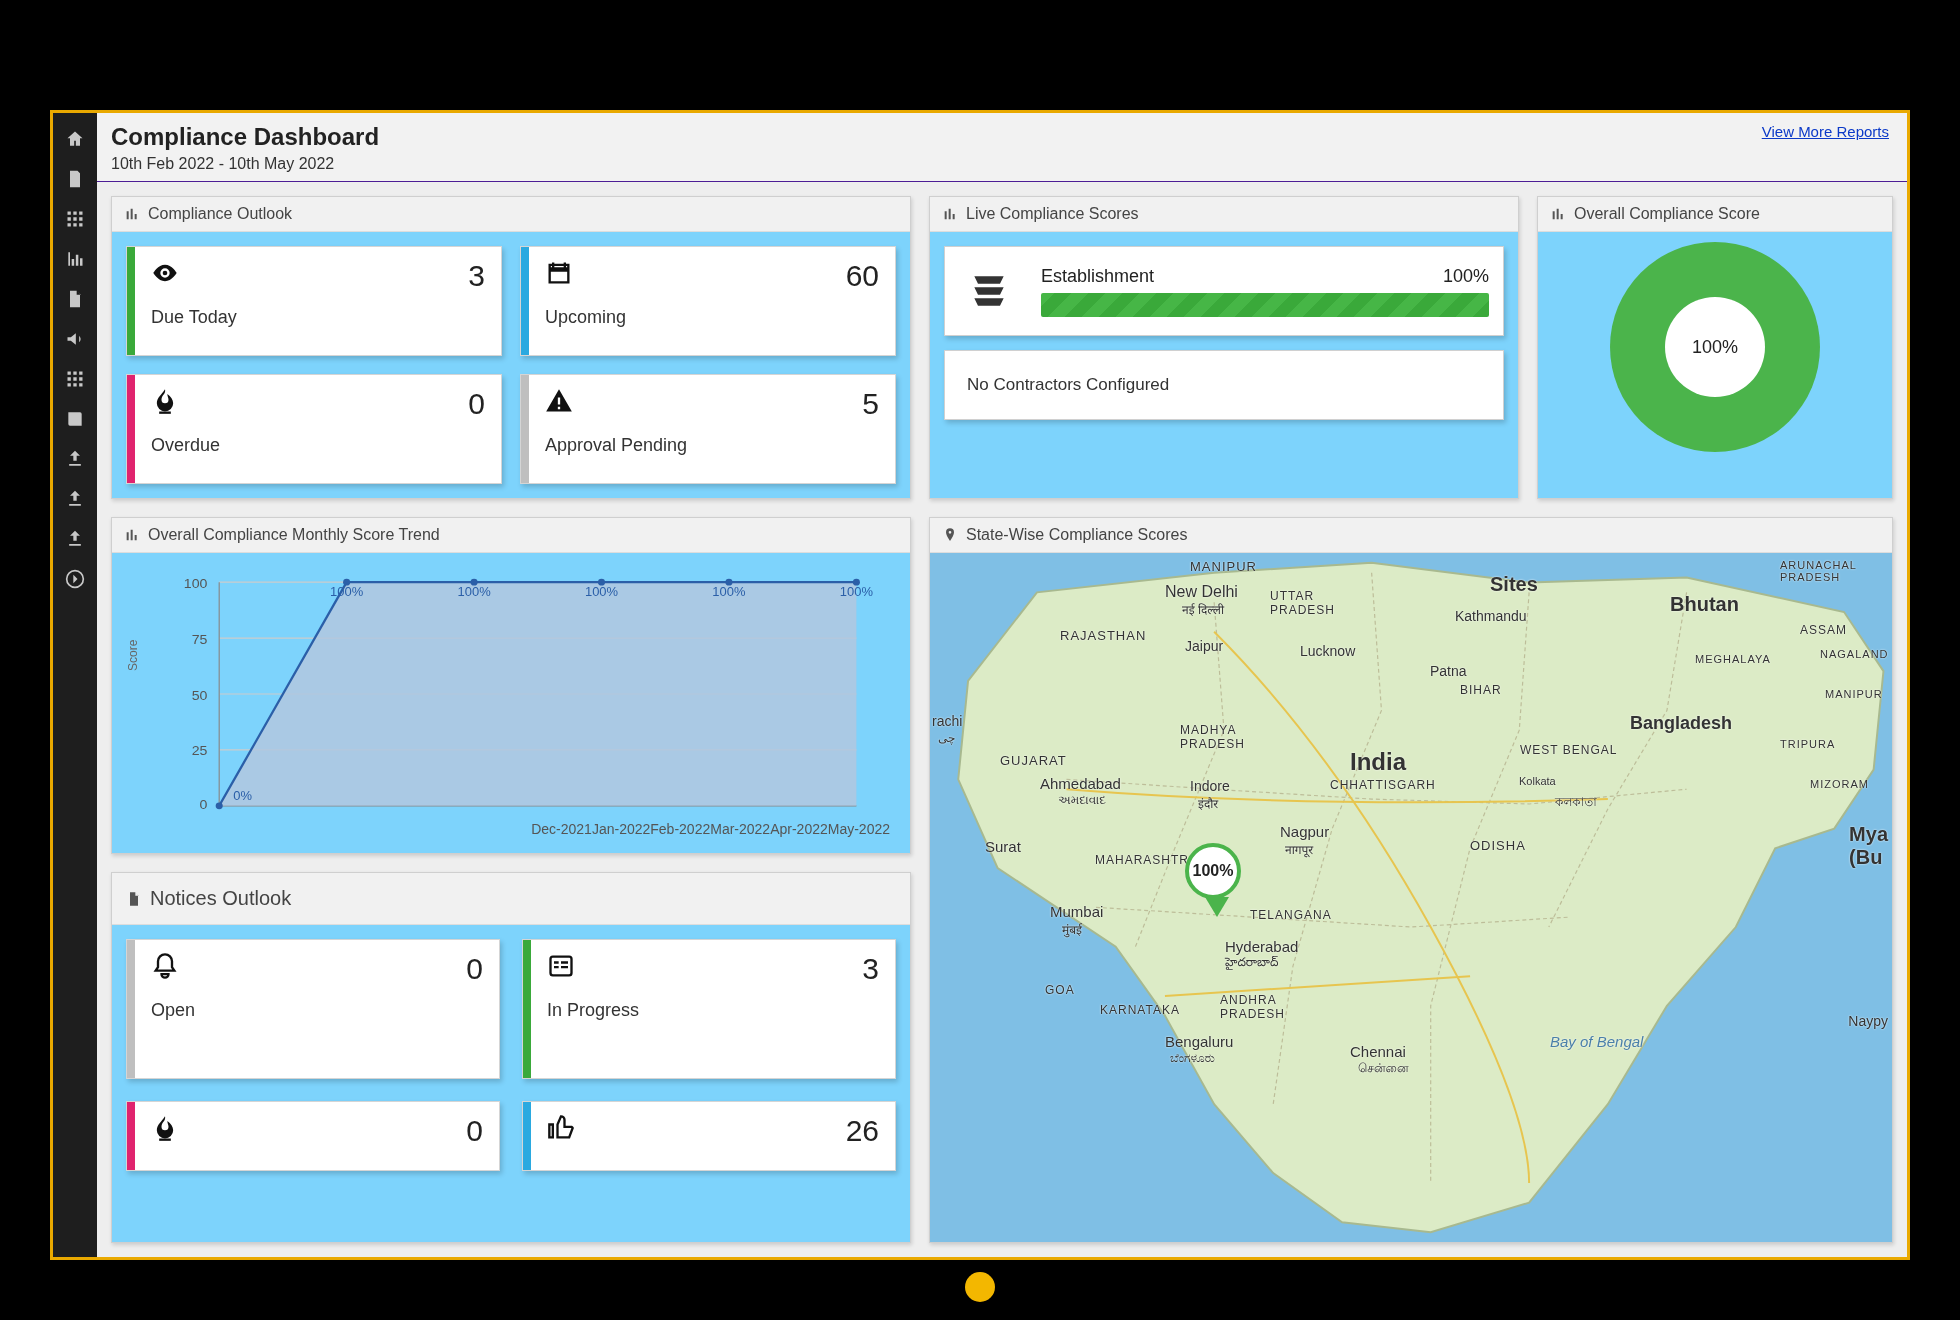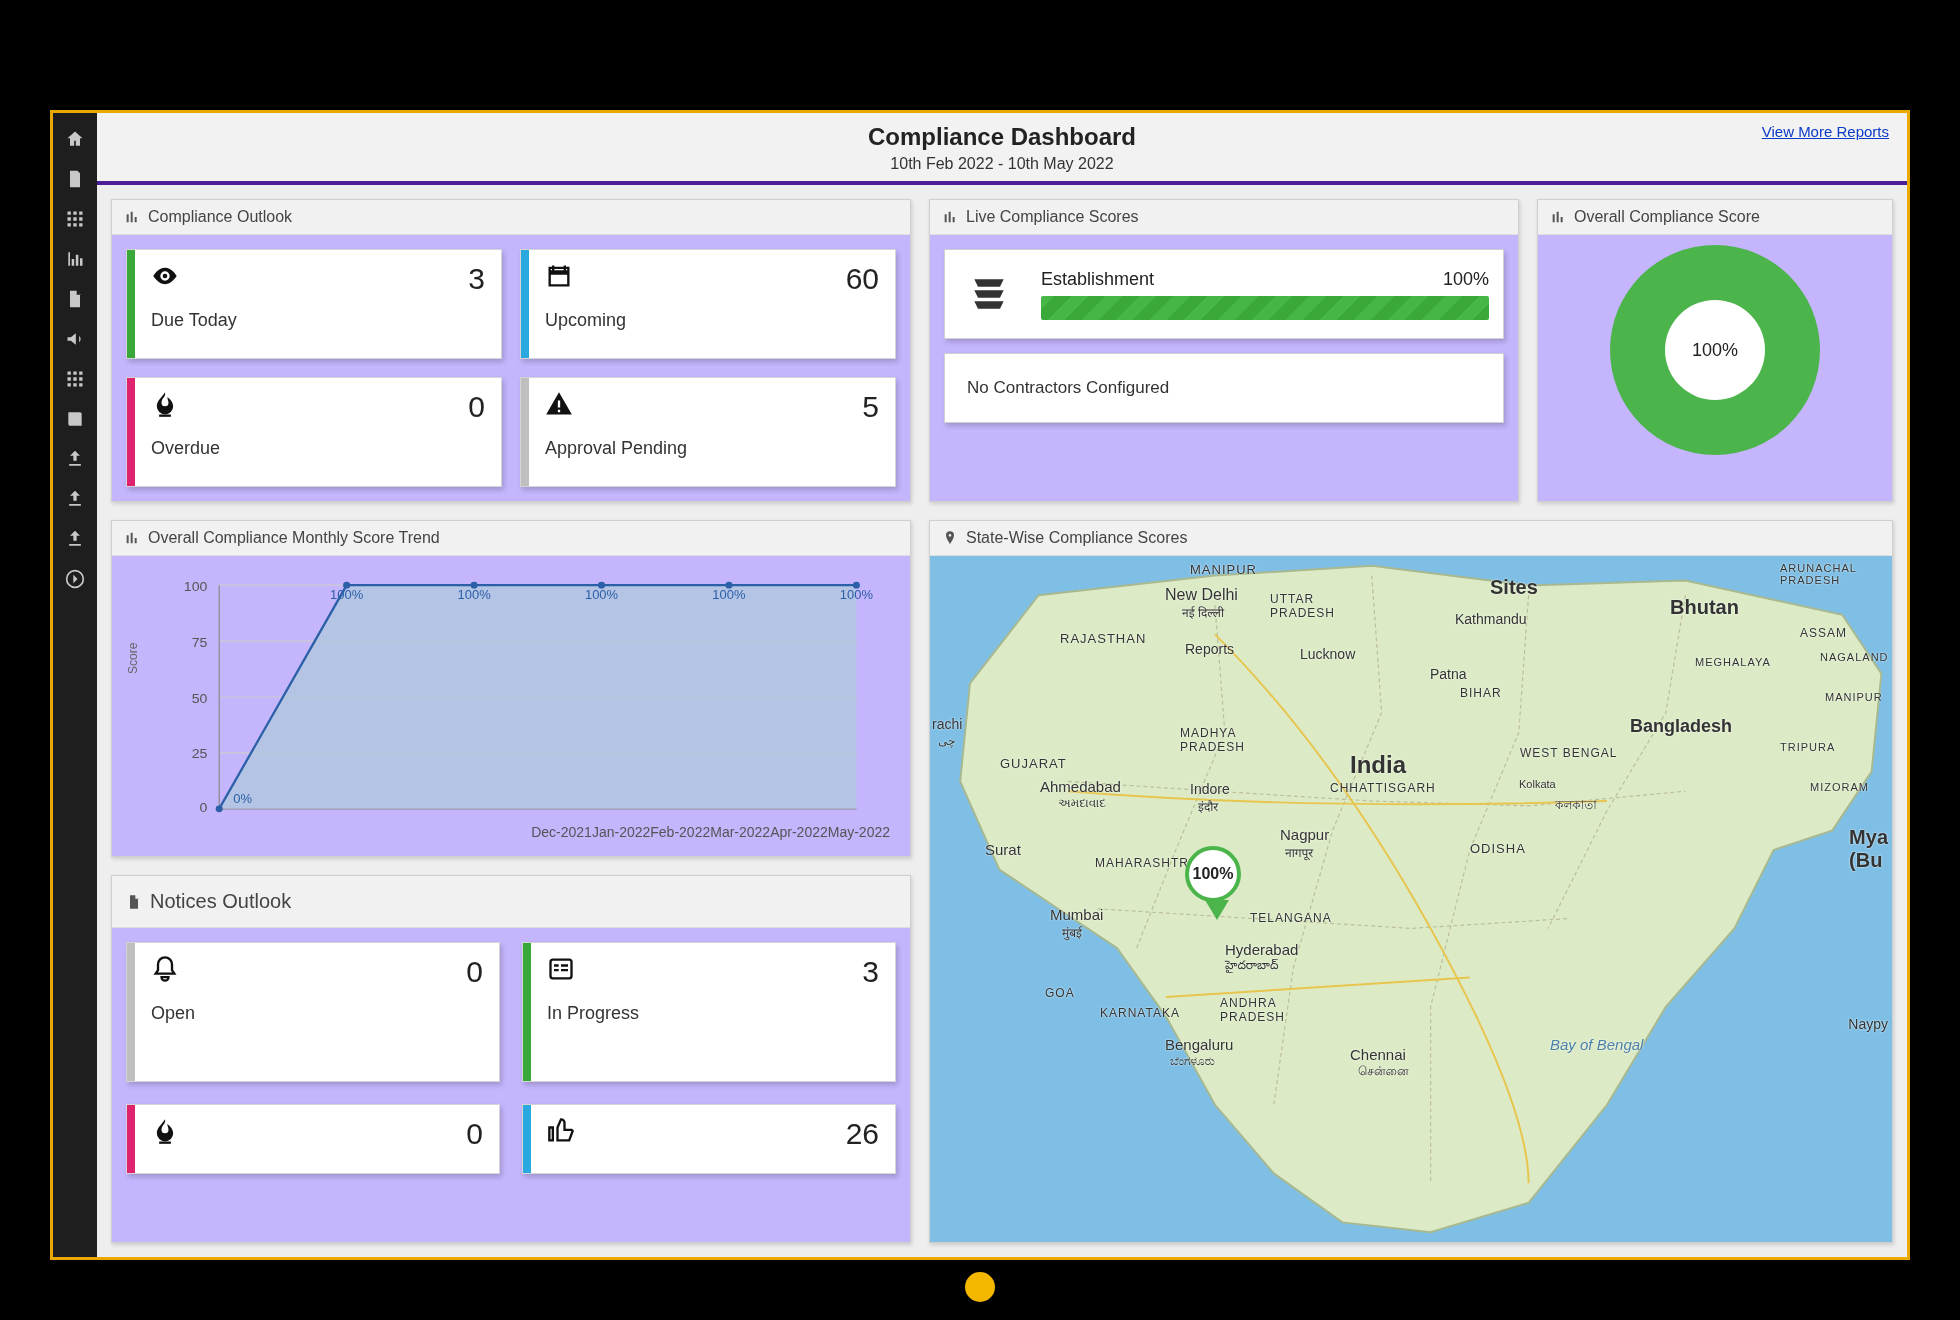--- a/index.html
+++ b/index.html
@@ -63,43 +63,42 @@
   .content {
     flex: 1;
     display: flex;
     flex-direction: column;
     overflow: hidden;
   }
   .topbar {
     background: #f2f2f2;
     padding: 10px 14px 8px;
     position: relative;
-    text-align: center;
-    border-bottom: 4px solid #4c1d95;
+    border-bottom: 1px solid #4c1d95;
   }
   .topbar h1 { font-size: 24px; font-weight: bold; color: #222; }
   .topbar .daterange { font-size: 16px; color: #333; margin-top: 4px;}
   .topbar .viewmore {
     position: absolute; right: 18px; top: 10px;
     color: #0b39c8; text-decoration: underline; font-size: 15px; cursor: pointer;
   }
 
   .dash-body {
     flex: 1;
     display: grid;
     grid-template-columns: 800px 590px 1fr;
     grid-template-rows: auto auto 1fr;
     gap: 18px;
     padding: 14px;
     background: #eee;
     overflow: hidden;
   }
 
   .panel {
-    background: #c4b5fd;
+    background: #7dd3fc;
     border: 1px solid #cfcfcf;
     box-shadow: 1px 2px 4px rgba(0,0,0,0.15);
     display: flex;
     flex-direction: column;
   }
   .panel-header {
     background: #f1f1f1;
     padding: 8px 12px;
     border-bottom: 1px solid #ddd;
     font-size: 16px;
@@ -551,21 +550,21 @@
             <span class="map-label big" style="left:560px;top:20px">Sites</span>
             <span class="map-label" style="left:525px;top:55px;font-size:14px">Kathmandu</span>
             <span class="map-label big" style="left:740px;top:40px">Bhutan</span>
             <span class="map-label" style="left:850px;top:6px;font-size:11px;white-space:pre;letter-spacing:1px">ARUNACHAL
 PRADESH</span>
             <span class="map-label" style="left:870px;top:70px;font-size:12px;letter-spacing:1px">ASSAM</span>
             <span class="map-label" style="left:890px;top:95px;font-size:11px;letter-spacing:1px">NAGALAND</span>
             <span class="map-label" style="left:895px;top:135px;font-size:11px;letter-spacing:1px">MANIPUR</span>
             <span class="map-label" style="left:765px;top:100px;font-size:11px;letter-spacing:1px">MEGHALAYA</span>
             <span class="map-label" style="left:130px;top:75px;font-size:13px;letter-spacing:1px">RAJASTHAN</span>
-            <span class="map-label" style="left:255px;top:85px;font-size:14px">Reports</span>
+            <span class="map-label" style="left:255px;top:85px;font-size:14px">Jaipur</span>
             <span class="map-label" style="left:370px;top:90px;font-size:14px">Lucknow</span>
             <span class="map-label" style="left:500px;top:110px;font-size:14px">Patna</span>
             <span class="map-label" style="left:530px;top:130px;font-size:12px;letter-spacing:1px">BIHAR</span>
             <span class="map-label" style="left:250px;top:170px;font-size:12px;white-space:pre;letter-spacing:1px">MADHYA
 PRADESH</span>
             <span class="map-label big" style="left:420px;top:195px;font-size:24px">India</span>
             <span class="map-label" style="left:70px;top:200px;font-size:13px;letter-spacing:1px">GUJARAT</span>
             <span class="map-label" style="left:110px;top:222px;font-size:15px">Ahmedabad</span>
             <span class="map-label" style="left:128px;top:240px;font-size:12px">અમદાવાદ</span>
             <span class="map-label" style="left:260px;top:225px;font-size:14px">Indore</span>

